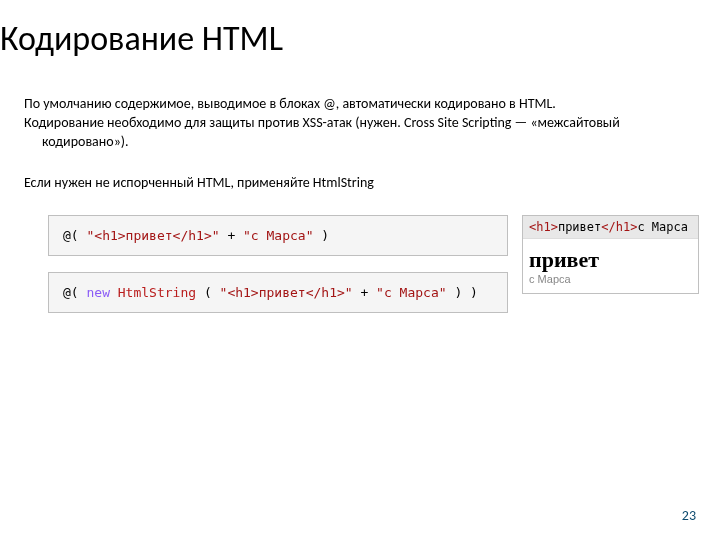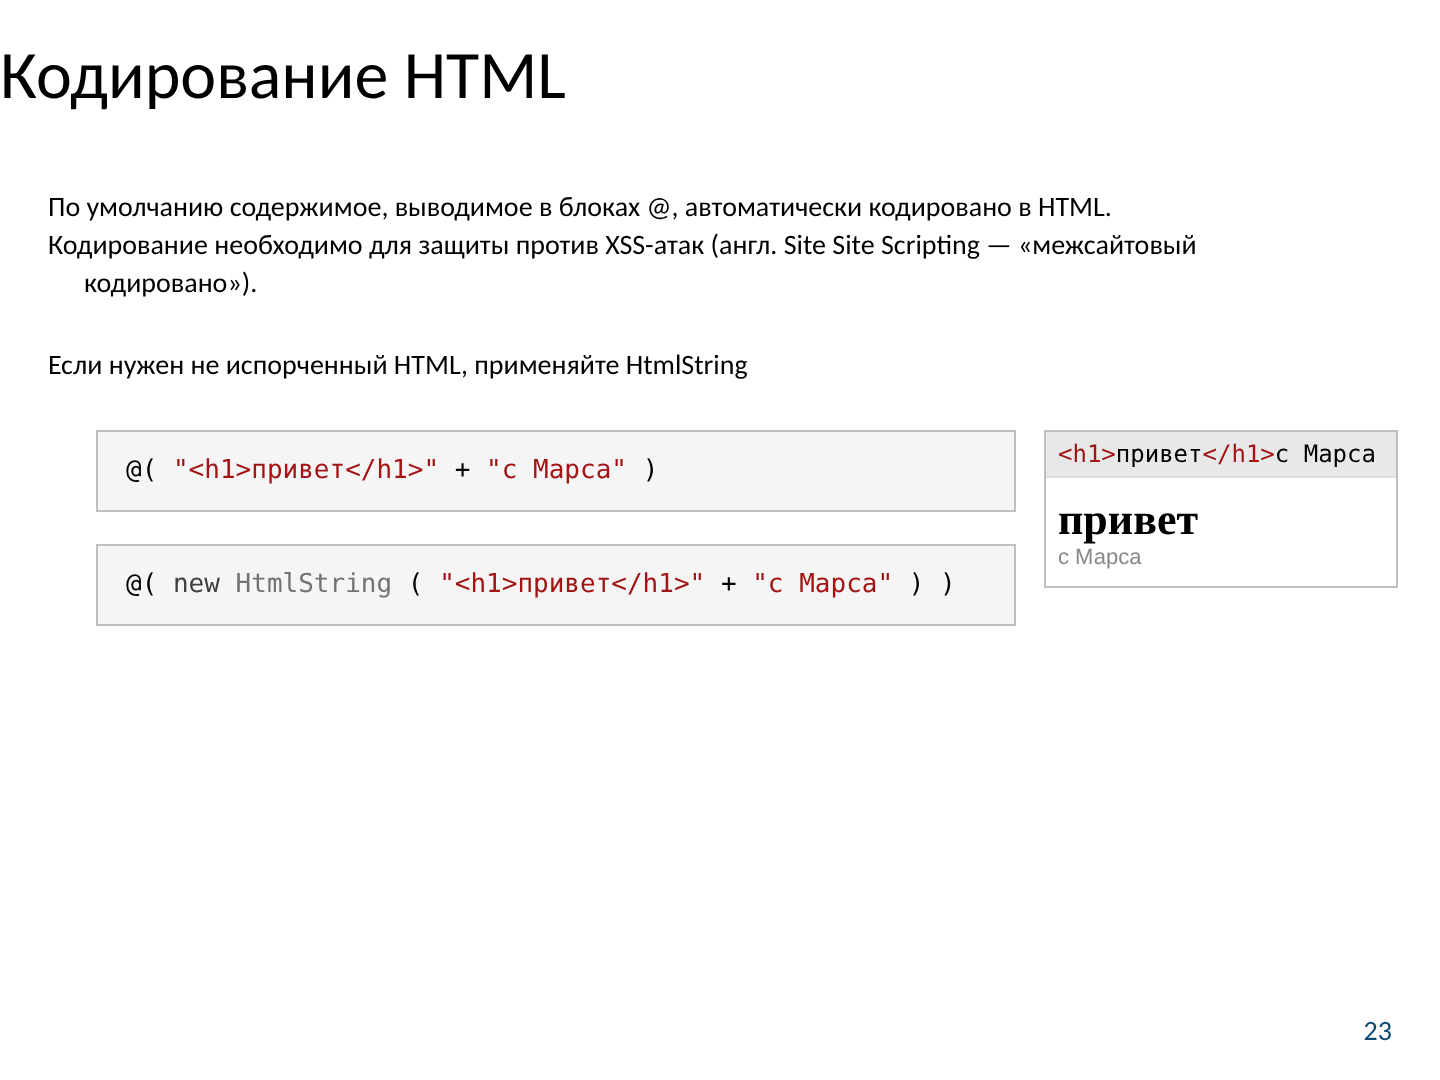--- a/index.html
+++ b/index.html
@@ -43,22 +43,22 @@
     background: #f5f5f5;
     font-family: Consolas, monospace;
     font-size: 13px;
     padding: 12px 14px;
     margin-bottom: 16px;
     white-space: nowrap;
     overflow: hidden;
   }
   .at { color: #000; }
   .str { color: #a31515; }
-  .kw { color: #404040; }
-  .type { color: #737373; }
+  .kw { color: #8b5cf6; }
+  .type { color: #b91c1c; }
   .render-col {
     width: 175px;
     border: 1px solid #c0c0c0;
     background: #fff;
   }
   .render-part1 {
     background: #e8e8e8;
     font-family: Consolas, monospace;
     font-size: 12px;
     padding: 4px 6px;
@@ -90,21 +90,21 @@
     font-size: 14px;
   }
 </style>
 </head>
 <body>
 
 <div class="title">Кодирование HTML</div>
 
 <div class="body-text">
   <div>По умолчанию содержимое, выводимое в блоках @, автоматически кодировано в HTML.</div>
-  <div>Кодирование необходимо для защиты против XSS-атак (англ. Site Site Scripting — «межсайтовый</div>
+  <div>Кодирование необходимо для защиты против XSS-атак (нужен. Cross Site Scripting — «межсайтовый</div>
   <div class="indent">кодировано»).</div>
 </div>
 
 <div class="body-text">Если нужен не испорченный HTML, применяйте HtmlString</div>
 
 <div class="main-row">
   <div class="code-col">
 
     <div class="code-box">
       <span class="at">@(</span>

